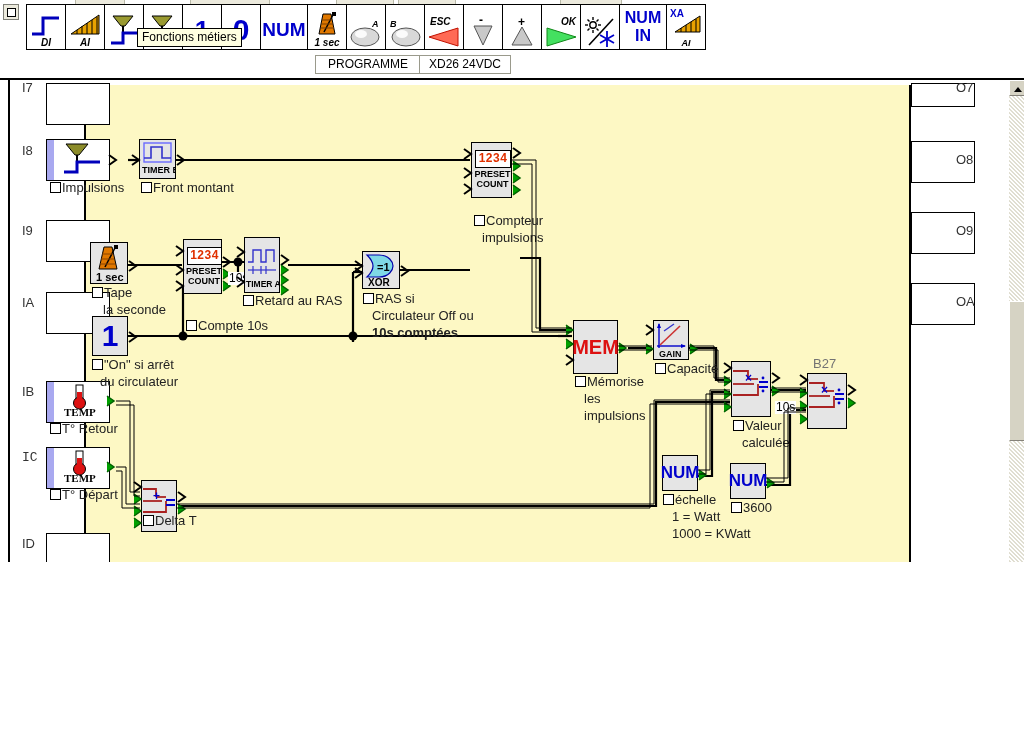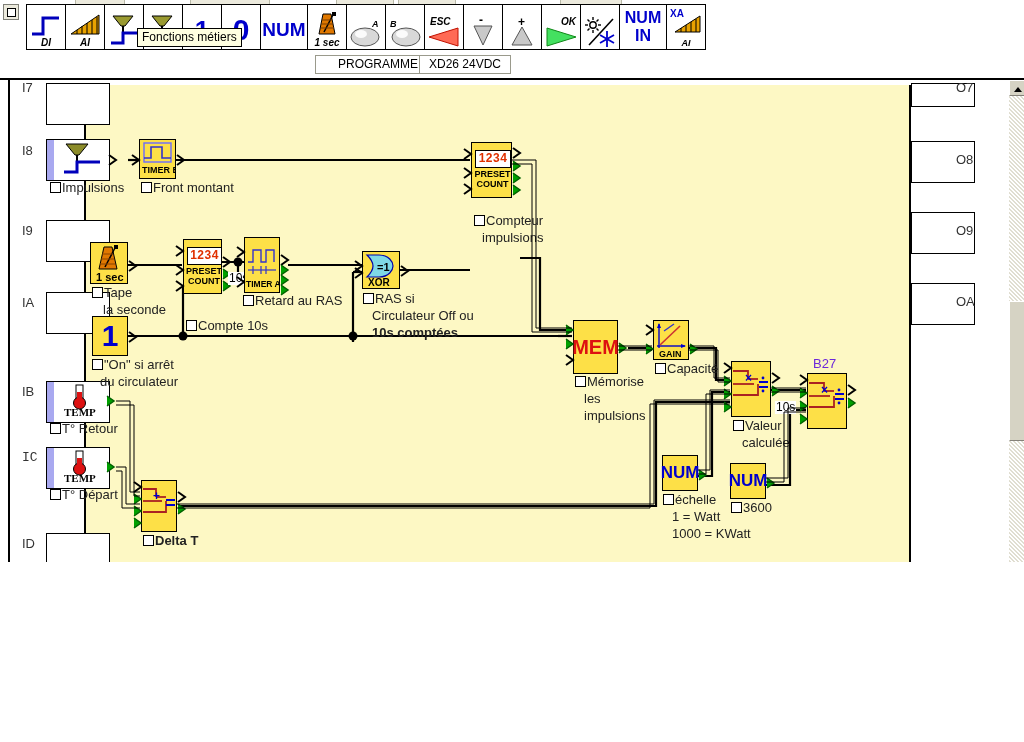--- a/index.html
+++ b/index.html
@@ -57,27 +57,27 @@
   #rail-left{position:absolute;left:8px;top:0px;width:2px;height:482px;background:#000;}
   #canvas{position:absolute;left:85px;top:5px;width:825px;height:477px;background:#fdf8c4;}
   #canvas-left-edge{position:absolute;left:84px;top:5px;width:2px;height:477px;background:#000;}
   #canvas-right-edge{position:absolute;left:909px;top:5px;width:2px;height:477px;background:#000;}
 
   
   .io-box{position:absolute;border:1px solid #000;background:#ffffff;width:62px;height:40px;}
   .io-lab{position:absolute;font-size:13px;color:#333;font-family:"Liberation Sans", sans-serif;}
 
   
-  .blk{position:absolute;border:1px solid #000;background:#fde047;box-sizing:border-box;}
+  .blk{position:absolute;border:1px solid #000;background:#e5e5e5;box-sizing:border-box;}
   .blk-inner{position:absolute;left:0;top:0;right:0;bottom:0;display:flex;flex-direction:column;align-items:center;justify-content:center;}
   .lbl{position:absolute;font-size:13px;color:#222;white-space:nowrap;line-height:16px;}
   .cbx{display:inline-block;width:9px;height:9px;border:1px solid #000;background:#fff;vertical-align:-1px;margin-right:1px;}
   .cmt{position:absolute;font-size:13px;color:#222;white-space:nowrap;line-height:17px;}
   .tagbox{position:absolute;font-size:12px;background:#ffffff;padding:0 1px;line-height:13px;color:#000;}
-  .bname{position:absolute;font-size:13px;color:#6d28d9;}
+  .bname{position:absolute;font-size:13px;color:#737373;}
 
   svg.wires{position:absolute;left:0;top:0;width:1007px;height:482px;pointer-events:none;}
 
   
   .pin{position:absolute;}
 
   
   #vscroll{position:absolute;left:1008px;top:80px;width:16px;height:482px;background:#eceadd;border-left:1px solid #fff;}
   #vs-up{position:absolute;left:0px;top:0px;width:16px;height:16px;background:#d6d3c4;
          border:1px solid #fff;border-right-color:#85827a;border-bottom-color:#85827a;box-sizing:border-box;}
@@ -253,21 +253,21 @@
       </svg>
       <div class="cap" style="font-size:9px;">AI</div>
     </div>
 
   </div>
 
   <div id="tooltip">Fonctions métiers</div>
 </div>
 
 <div id="chips">
-  <div class="chip" style="left:315px;width:104px;padding-left:10px;">PROGRAMME</div>
+  <div class="chip" style="left:315px;width:104px;">PROGRAMME</div>
   <div class="chip" style="left:419px;width:90px;">XD26 24VDC</div>
 </div>
 
 <div id="editor">
 
   <div id="rail-left"></div>
   <div id="canvas"></div>
   <div id="canvas-left-edge"></div>
   <div id="canvas-right-edge"></div>
 
@@ -715,21 +715,21 @@
     <svg class="pin" style="left:-9px;top:36px;" width="10" height="12">
         <path d="M1,1 L8,6 L1,11" fill="#00a000" stroke="#006000" stroke-width="1.5"></path>
       </svg>
     <svg class="pin" style="left:35px;top:10px;" width="10" height="12">
         <path d="M1,1 L8,6 L1,11" fill="none" stroke="#000" stroke-width="2"></path>
       </svg>
     <svg class="pin" style="left:35px;top:22px;" width="10" height="12">
         <path d="M1,1 L8,6 L1,11" fill="#00a000" stroke="#006000" stroke-width="1.5"></path>
       </svg>
   </div>
-  <div class="cmt" style="left:143px;top:452px;font-weight:bold;"><span class="cbx"></span><span>Delta T</span></div>
+  <div class="cmt" style="left:143px;top:432px;"><span class="cbx"></span><span>Delta T</span></div>
 
   <svg class="pin" style="left:106px;top:315px;" width="10" height="12">
       <path d="M1,1 L8,6 L1,11" fill="#00a000" stroke="#006000" stroke-width="1.5"></path>
     </svg>
   <svg class="pin" style="left:106px;top:381px;" width="10" height="12">
       <path d="M1,1 L8,6 L1,11" fill="#00a000" stroke="#006000" stroke-width="1.5"></path>
     </svg>
   <svg class="pin" style="left:108px;top:74px;" width="10" height="12">
       <path d="M1,1 L8,6 L1,11" fill="none" stroke="#000" stroke-width="2"></path>
     </svg>

